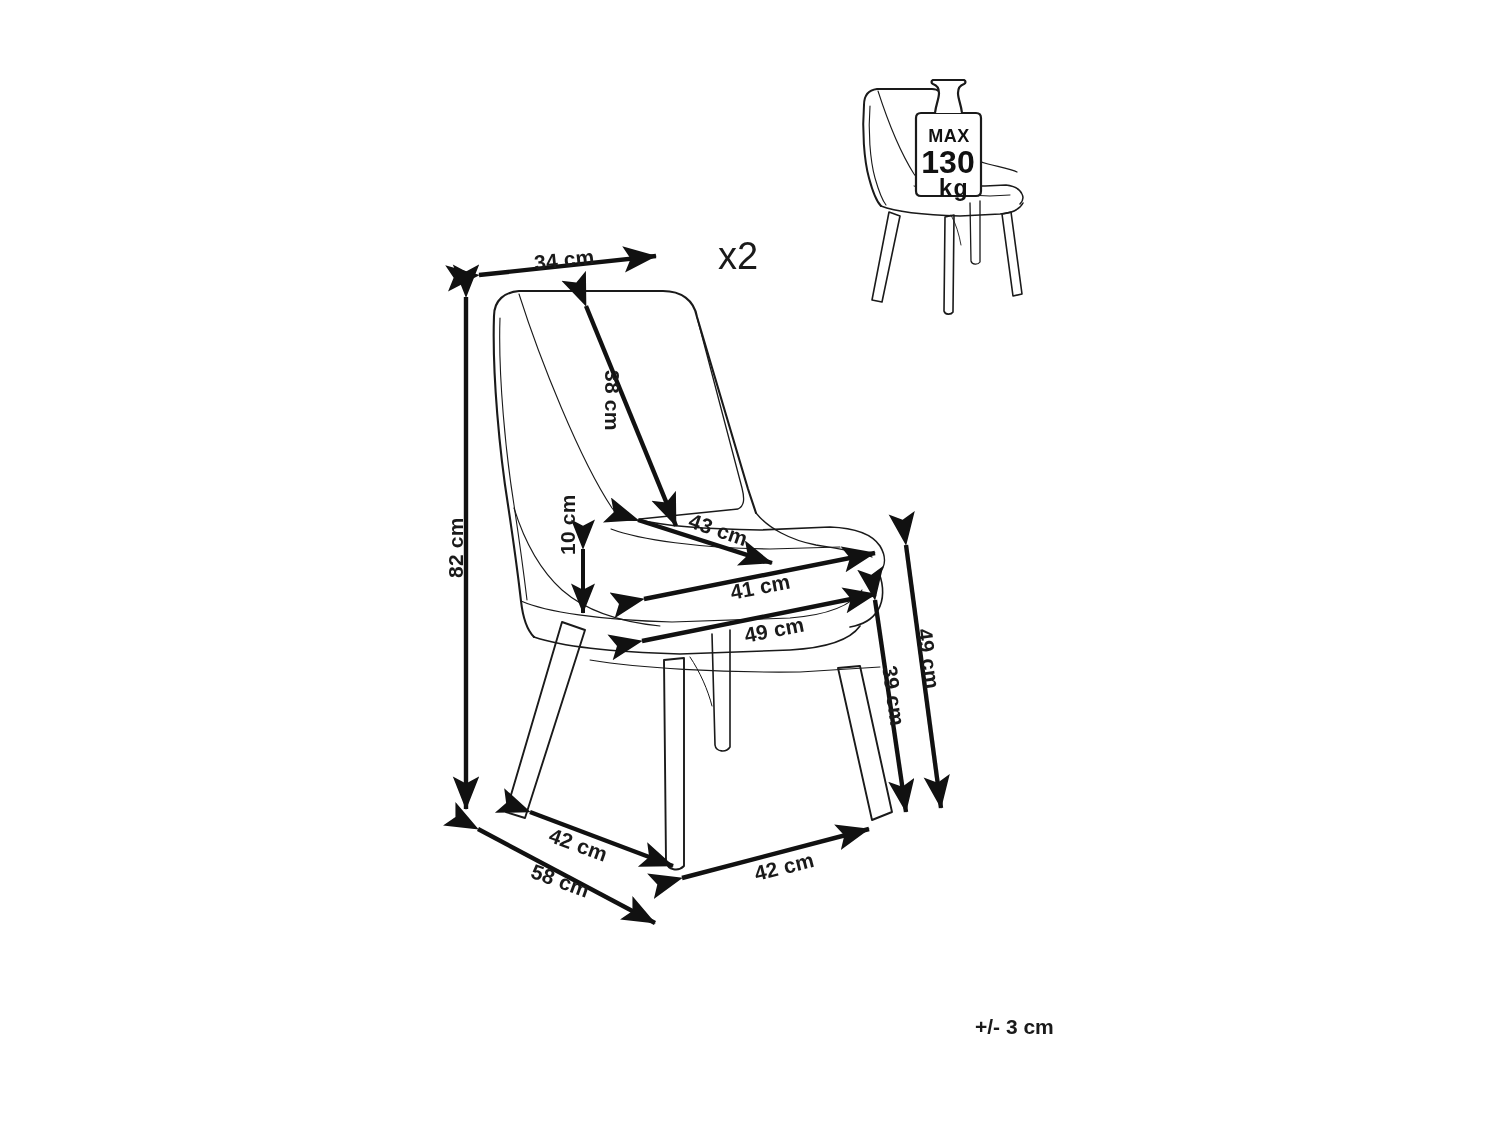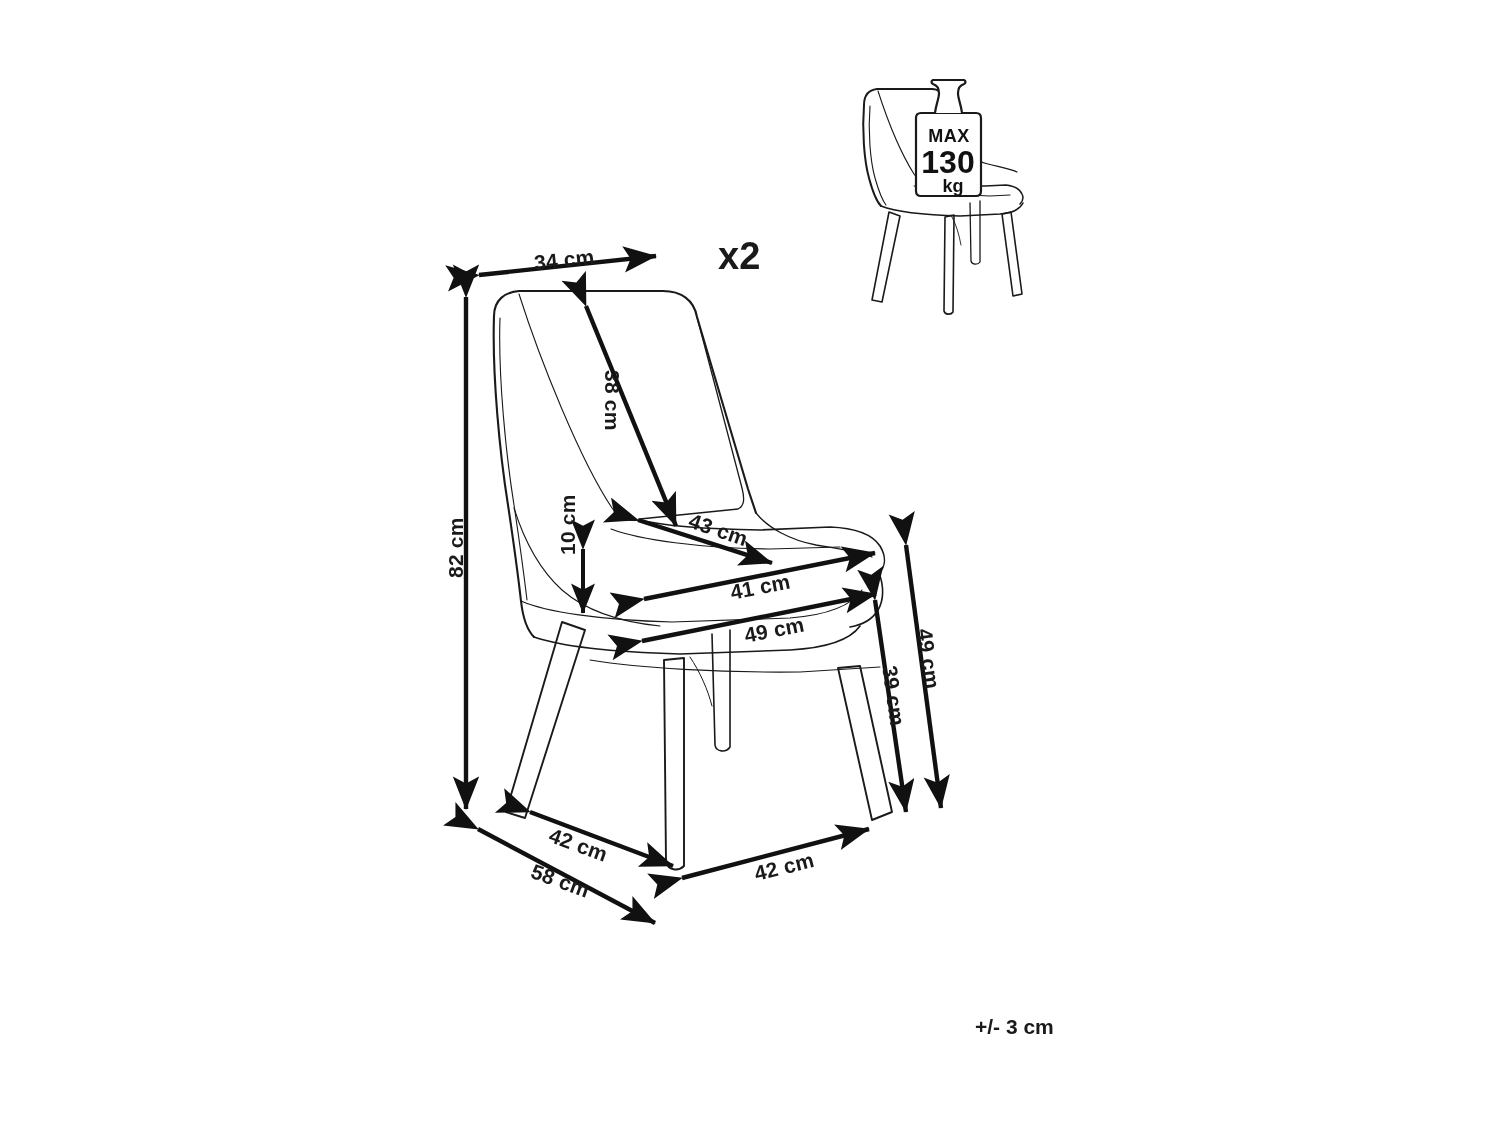--- a/index.html
+++ b/index.html
@@ -25,21 +25,21 @@
     position: absolute;
     font-family: "Liberation Sans", sans-serif;
     font-weight: bold;
     color: #1a1a1a;
     white-space: nowrap;
     letter-spacing: 0.2px;
   }
   .qty-label {
     position: absolute;
     font-family: "Liberation Sans", sans-serif;
-    font-weight: bold;
+    font-weight: normal;
     font-size: 38px;
     color: #1a1a1a;
     white-space: nowrap;
   }
   .tol-label {
     position: absolute;
     font-family: "Liberation Sans", sans-serif;
     font-weight: bold;
     font-size: 21px;
     color: #1a1a1a;
@@ -334,15 +334,15 @@
         C 961,85 958,88 958,93
         C 958,99 961,104 962,113
       " fill="#ffffff" stroke-width="2.2"></path>
     </g>
   </svg>
 
   <div class="maxload-text" style="left:916px; top:126px; width:66px; font-size:18px; letter-spacing:0.5px;">MAX</div>
 
   <div class="maxload-text" style="left:916px; top:146px; width:64px; font-size:32px; line-height:1;">130</div>
 
-  <div class="maxload-text" style="left:916px; top:176px; width:74px; font-size:18px;">kg</div>
+  <div class="maxload-text" style="left:916px; top:176px; width:74px; font-size:24px;font-family:Liberation Mono, monospace;">kg</div>
 
 </div>
 
 </body></html>

